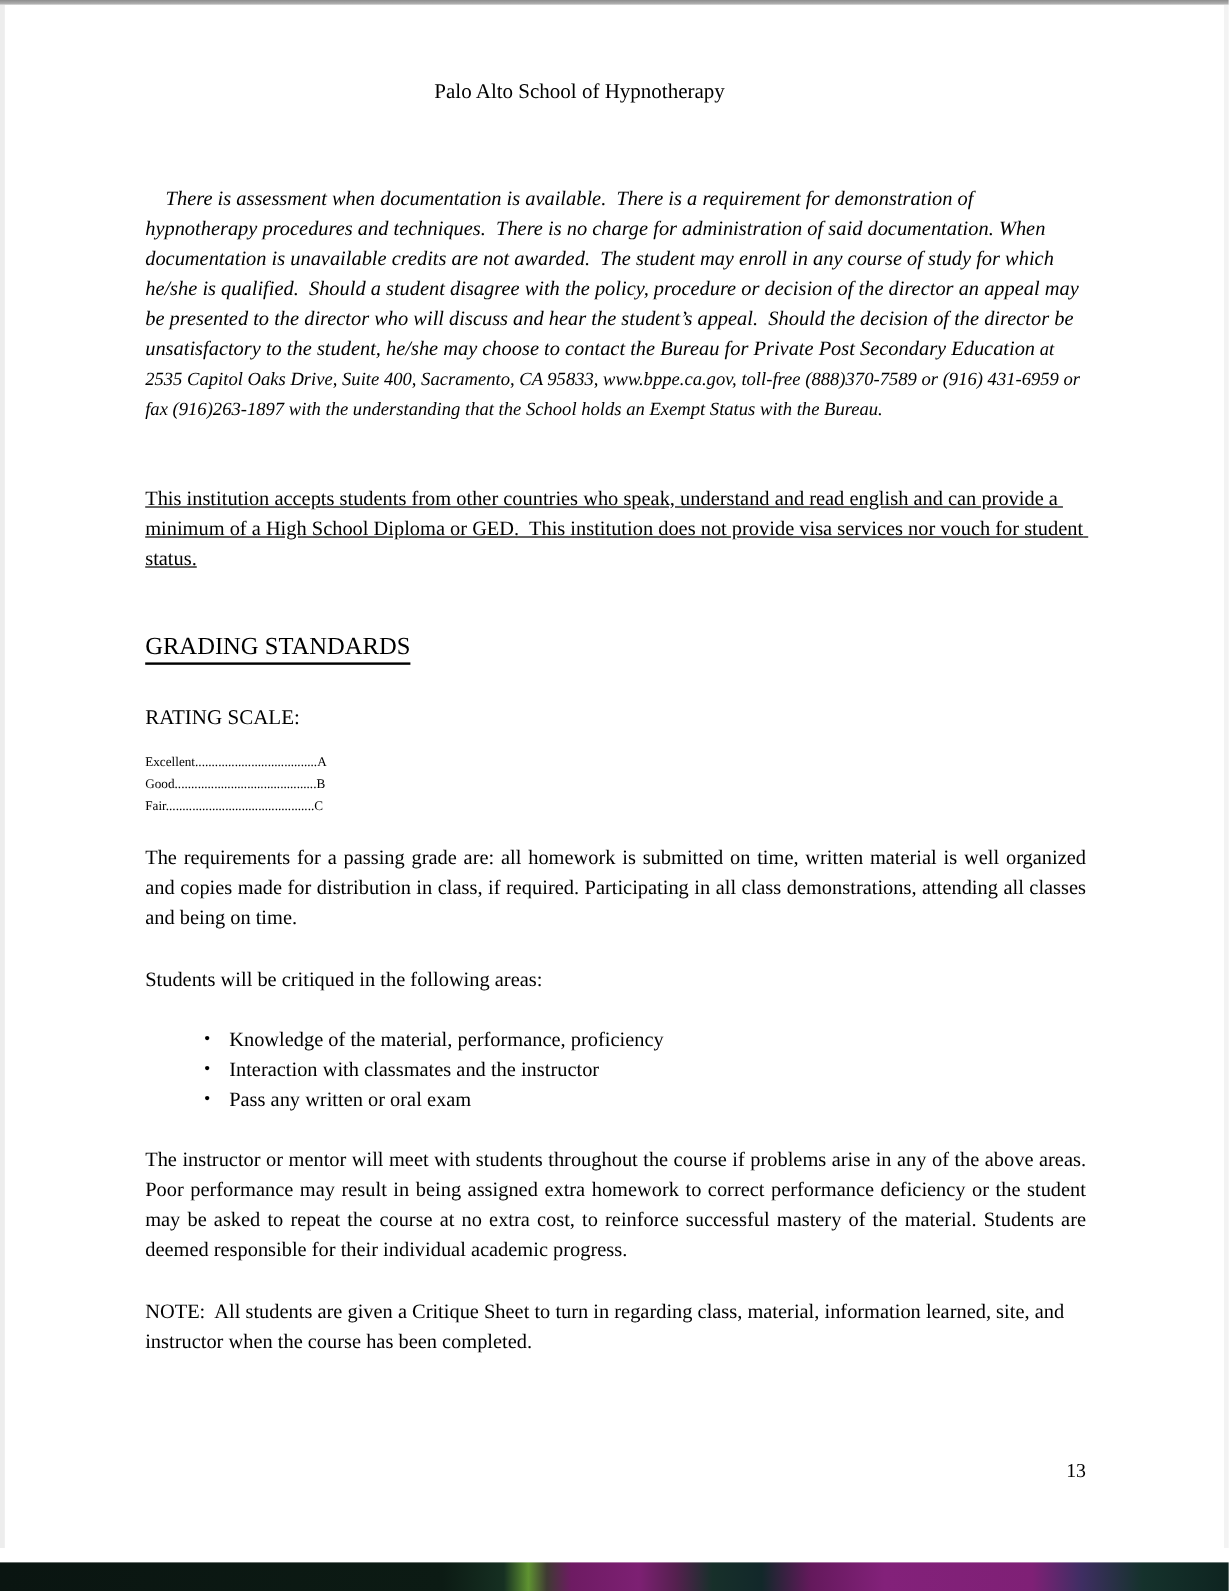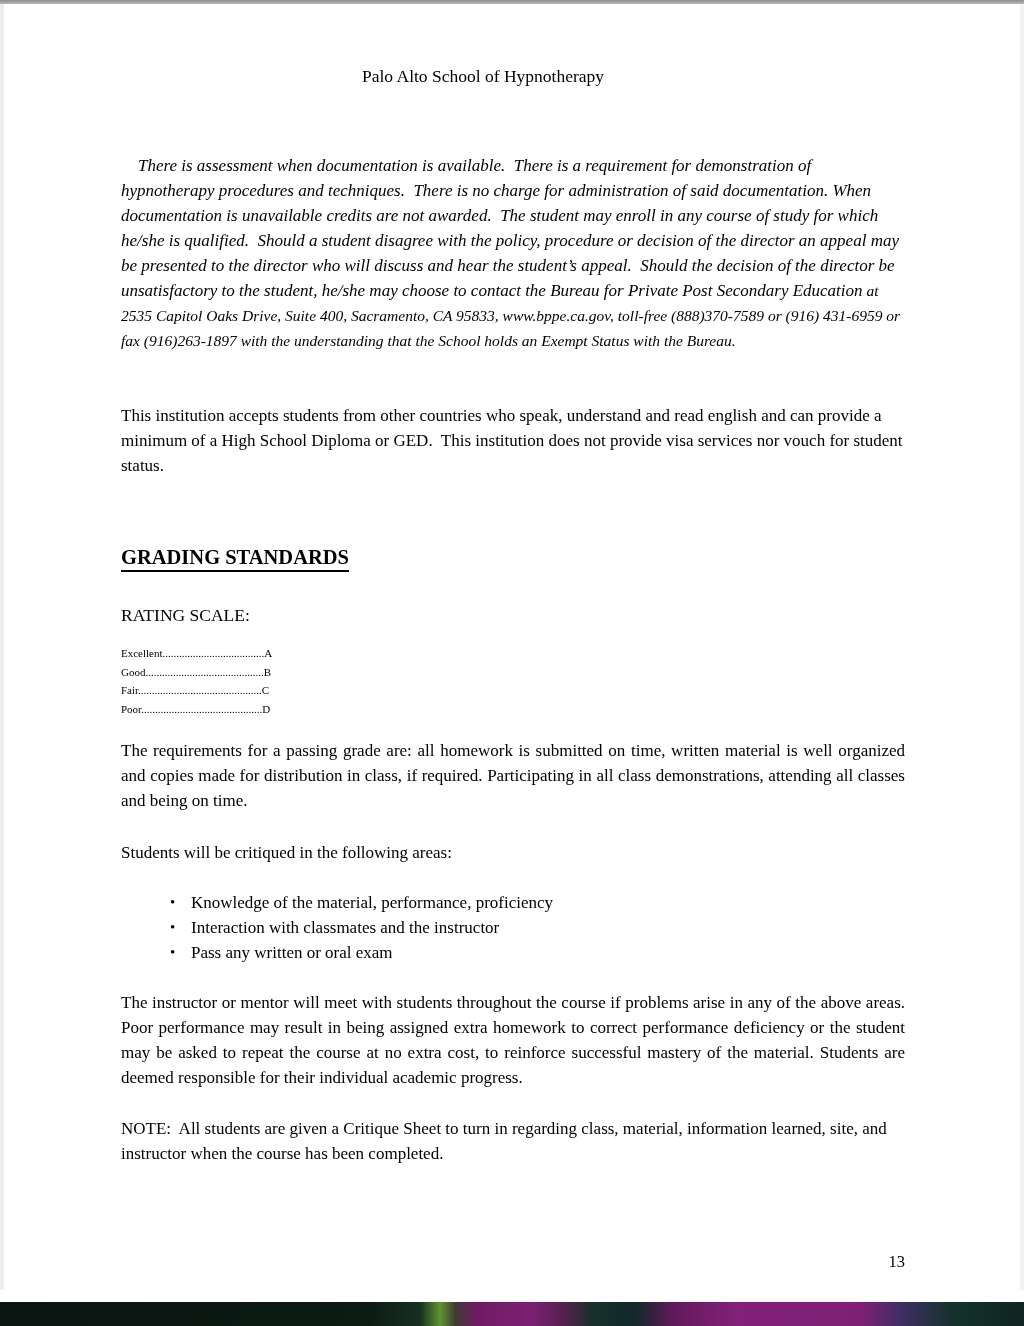--- a/index.html
+++ b/index.html
@@ -38,26 +38,26 @@
   .body-text {
     font-size: 17px;
     line-height: 25px;
     white-space: pre-wrap;
   }
   .p-assessment { margin-top: 41px; font-style: italic; }
   .small-inline {
     font-size: 15.5px;
     line-height: 19.5px;
   }
-  .p-foreign { margin-top: 25px; }
+  .p-foreign { margin-top: 25px; text-decoration: underline; }
   .section-heading {
-    margin-top: 67px;
+    margin-top: 49px;
     font-size: 20.5px;
     line-height: 24px;
-    font-weight: bold;
+    font-weight: normal;
   }
   .section-heading .underline {
     display: inline-block;
     border-bottom: 2px solid #000;
     padding-bottom: 1px;
   }
   .rating-label {
     margin-top: 31px;
     font-size: 17.5px;
     line-height: 25px;
@@ -130,21 +130,20 @@
   <div class="section-heading">
     <span class="underline">GRADING STANDARDS</span>
   </div>
 
   <div class="rating-label">RATING SCALE:</div>
 
   <div class="rating-block">
     <div class="rating-row">Excellent.....................................A</div>
     <div class="rating-row">Good...........................................B</div>
     <div class="rating-row">Fair.............................................C</div>
-    <div class="rating-row">Poor............................................D</div>
   </div>
 
   <p class="body-text p-passing">The requirements for a passing grade are:  all homework is submitted on time, written material is well organized and copies made for distribution in class, if required.  Participating in all class demonstrations, attending all classes and being on time.</p>
 
   <p class="body-text p-critique-intro">Students will be critiqued in the following areas:</p>
 
   <div class="bullet-list">
     <div class="bullet-row">
       <span class="bullet-dot">•</span>
       <span>Knowledge of the material, performance, proficiency</span>

